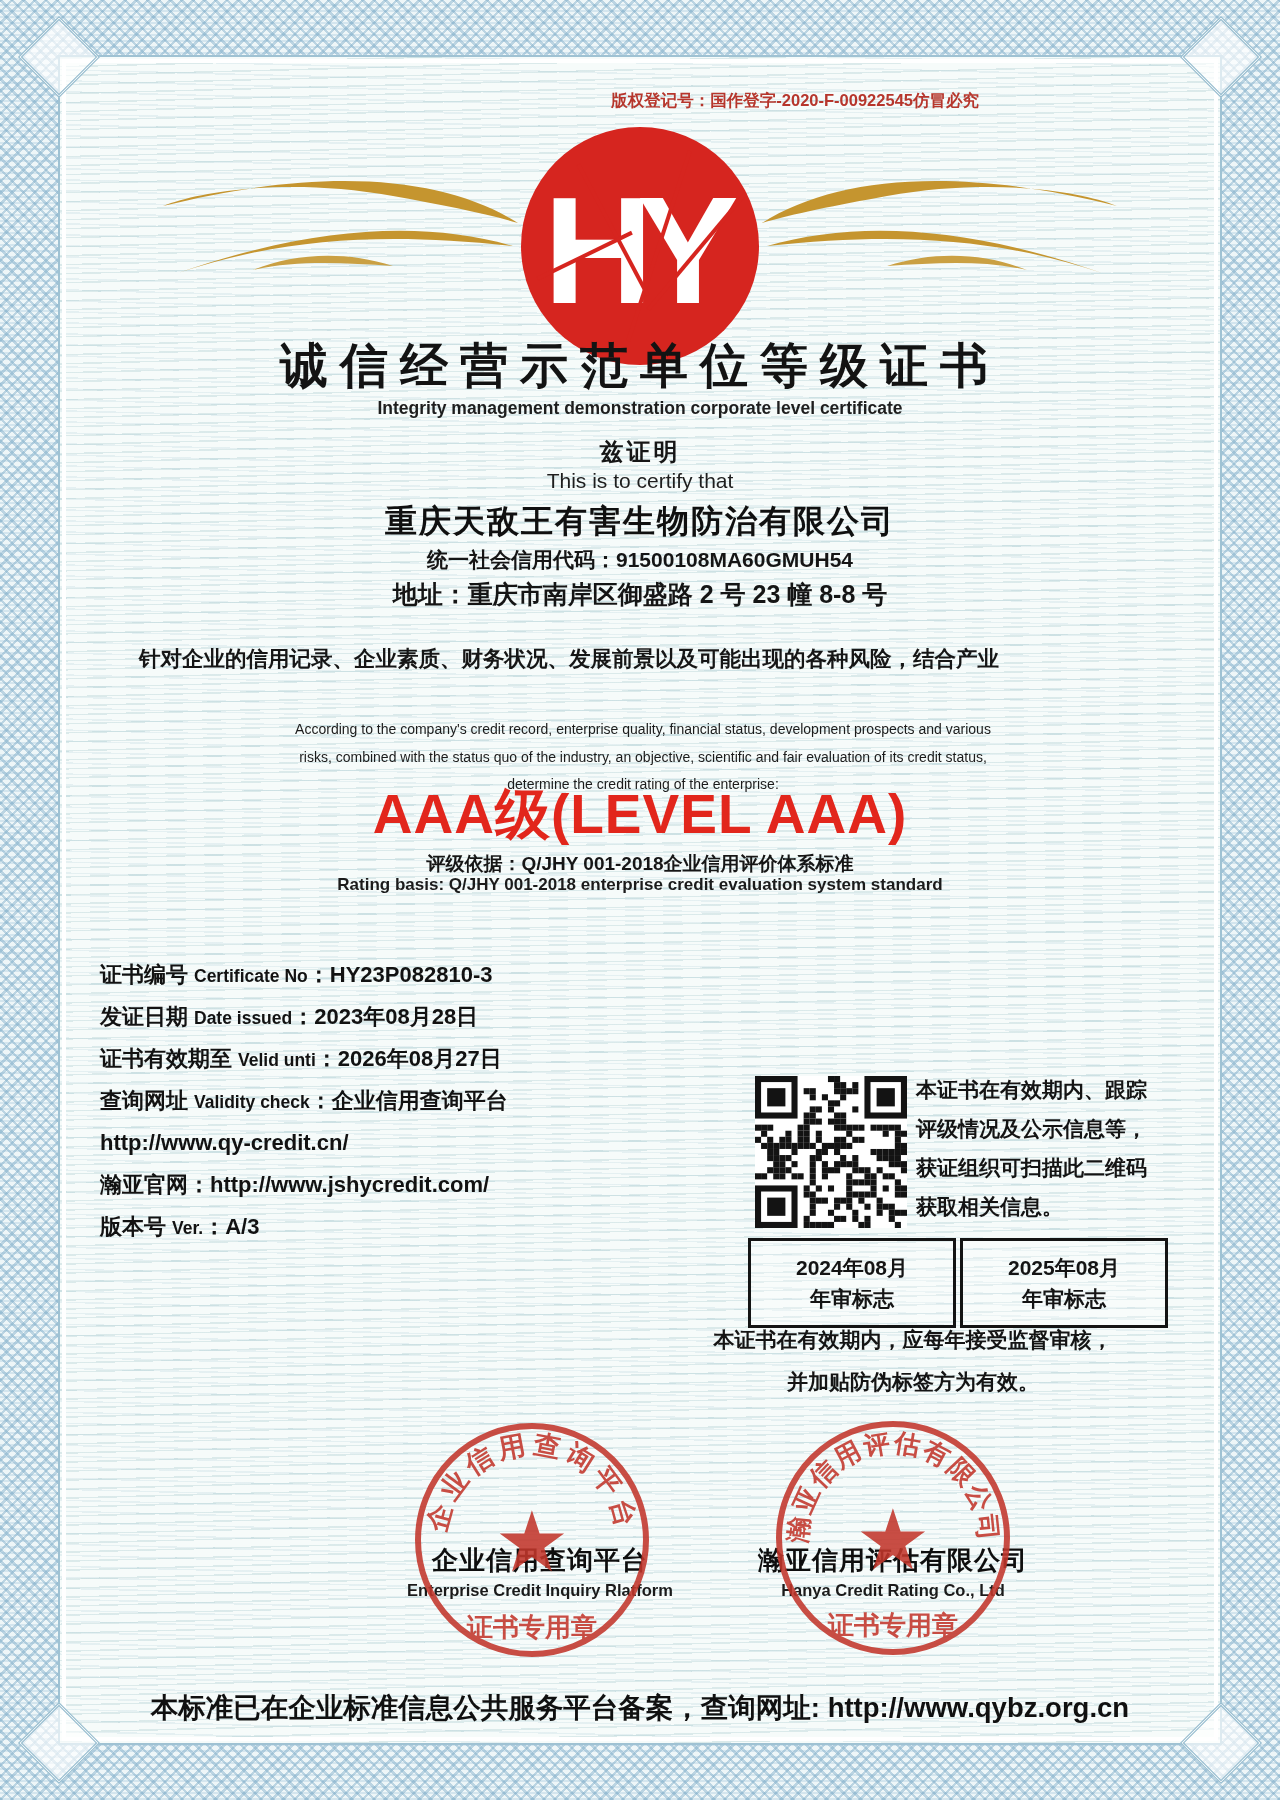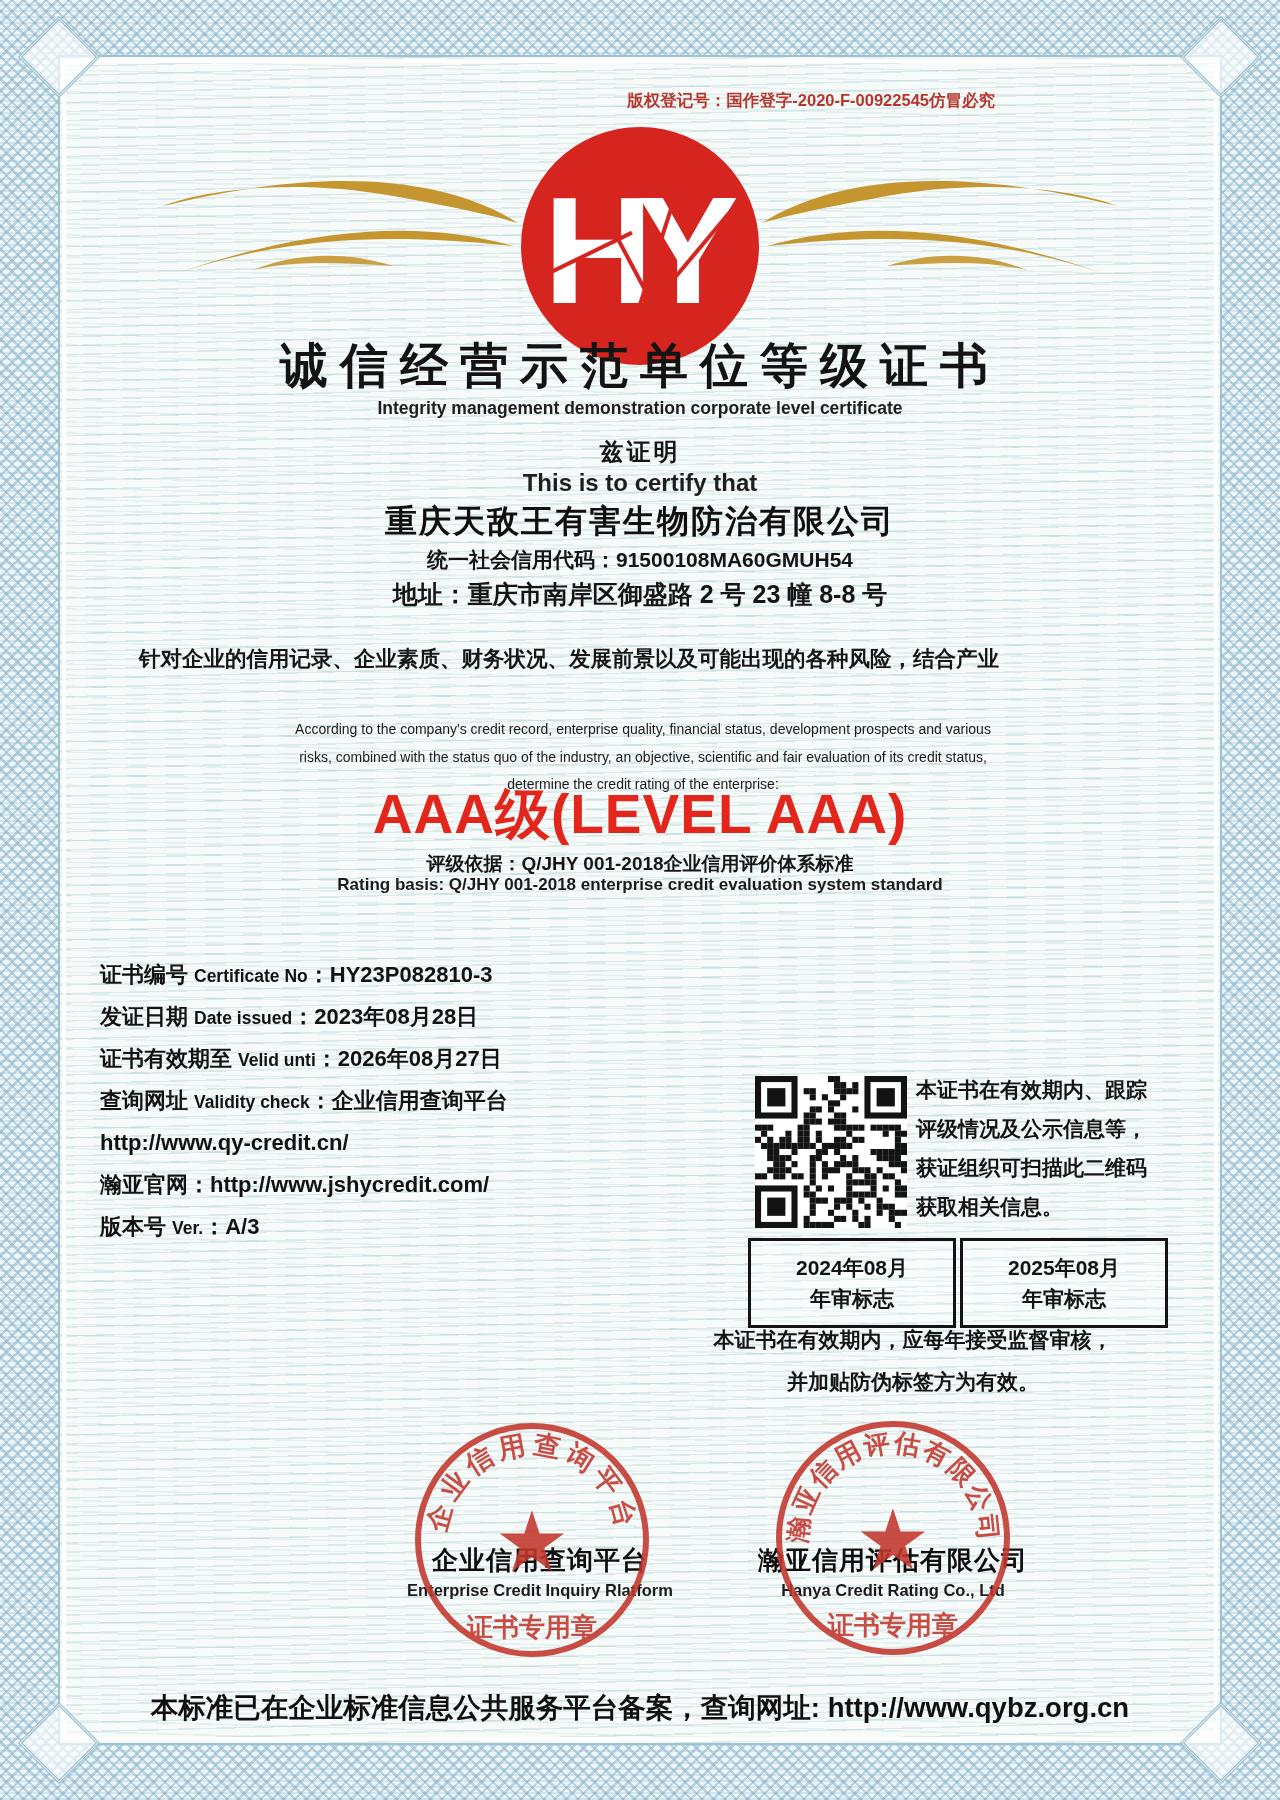--- a/index.html
+++ b/index.html
@@ -14,36 +14,36 @@
     border:2px solid #9fc2d3;outline:4px solid #ffffff;outline-offset:-8px;
     background:
       repeating-linear-gradient(178.5deg, rgba(110,165,172,.20) 0 1.5px, transparent 1.5px 9px),
       repeating-linear-gradient(1.5deg, rgba(110,165,185,.13) 0 1.5px, transparent 1.5px 11px),
       #f6fbfa;}
   .corner{position:absolute;width:52px;height:52px;transform:rotate(45deg);
     border:3px double #8fb8cc;background:rgba(255,255,255,.65);}
   .content{position:absolute;left:0;top:0;width:1280px;height:1800px;}
   .abs{position:absolute;}
   .ctr{left:0;width:1280px;text-align:center;}
-  .copyright{top:90px;right:285px;font-size:16.5px;font-weight:600;color:#b6362c;}
+  .copyright{top:90px;right:301px;font-size:16.5px;font-weight:600;color:#b6362c;}
   .logo{left:521px;top:127px;width:238px;height:238px;border-radius:50%;background:#d6251f;overflow:hidden;}
   .logo-text{position:absolute;left:0;top:4px;width:100%;height:100%;line-height:238px;text-align:center;
     color:#fff;font-size:152px;font-weight:800;letter-spacing:-16px;text-indent:-14px;}
   .crack{position:absolute;width:3.5px;background:#d6251f;}
   .c1{left:57%;top:8%;height:84%;transform:rotate(18deg);}
   .c2{left:38%;top:12%;height:62%;transform:rotate(-28deg);}
   .c3{left:73%;top:20%;height:64%;transform:rotate(40deg);}
   .c4{left:26%;top:32%;height:44%;transform:rotate(64deg);}
   .flourish{top:168px;width:380px;height:130px;}
   .fl-left{left:143px;}
   .fl-right{left:757px;transform:scaleX(-1);}
   .title-zh{top:334px;font-size:48px;font-weight:700;color:#131313;letter-spacing:12px;}
   .title-en{top:398px;font-size:17.5px;font-weight:600;color:#1e1e1e;}
   .certify-zh{top:436px;font-size:24px;font-weight:600;color:#161616;letter-spacing:3px;}
-  .certify-en{top:469px;font-size:24px;font-weight:700;color:#1e1e1e;}
+  .certify-en{top:469px;font-size:21px;font-weight:400;color:#1e1e1e;}
   .company{top:500px;font-size:32px;font-weight:800;color:#101010;letter-spacing:2px;}
   .codeline{top:546px;font-size:21px;font-weight:600;color:#151515;}
   .addrline{top:578px;font-size:25px;font-weight:600;color:#151515;}
   .para-zh{top:642px;left:98px;width:1090px;font-size:21.5px;line-height:35px;font-weight:600;color:#161616;text-align:left;margin-left:41px;}
   .para-en{top:716px;left:98px;width:1090px;font-size:14px;line-height:27.5px;font-weight:500;color:#1b1b1b;text-align:center;}
   .rating{top:778px;font-size:55px;font-weight:800;color:#e2261c;letter-spacing:1px;}
   .basis-zh{top:851px;font-size:19px;font-weight:600;color:#161616;}
   .basis-en{top:875px;font-size:17px;font-weight:600;color:#1b1b1b;}
   .details{left:100px;top:955px;width:560px;}
   .d-row{line-height:40px;white-space:nowrap;color:#121212;}

